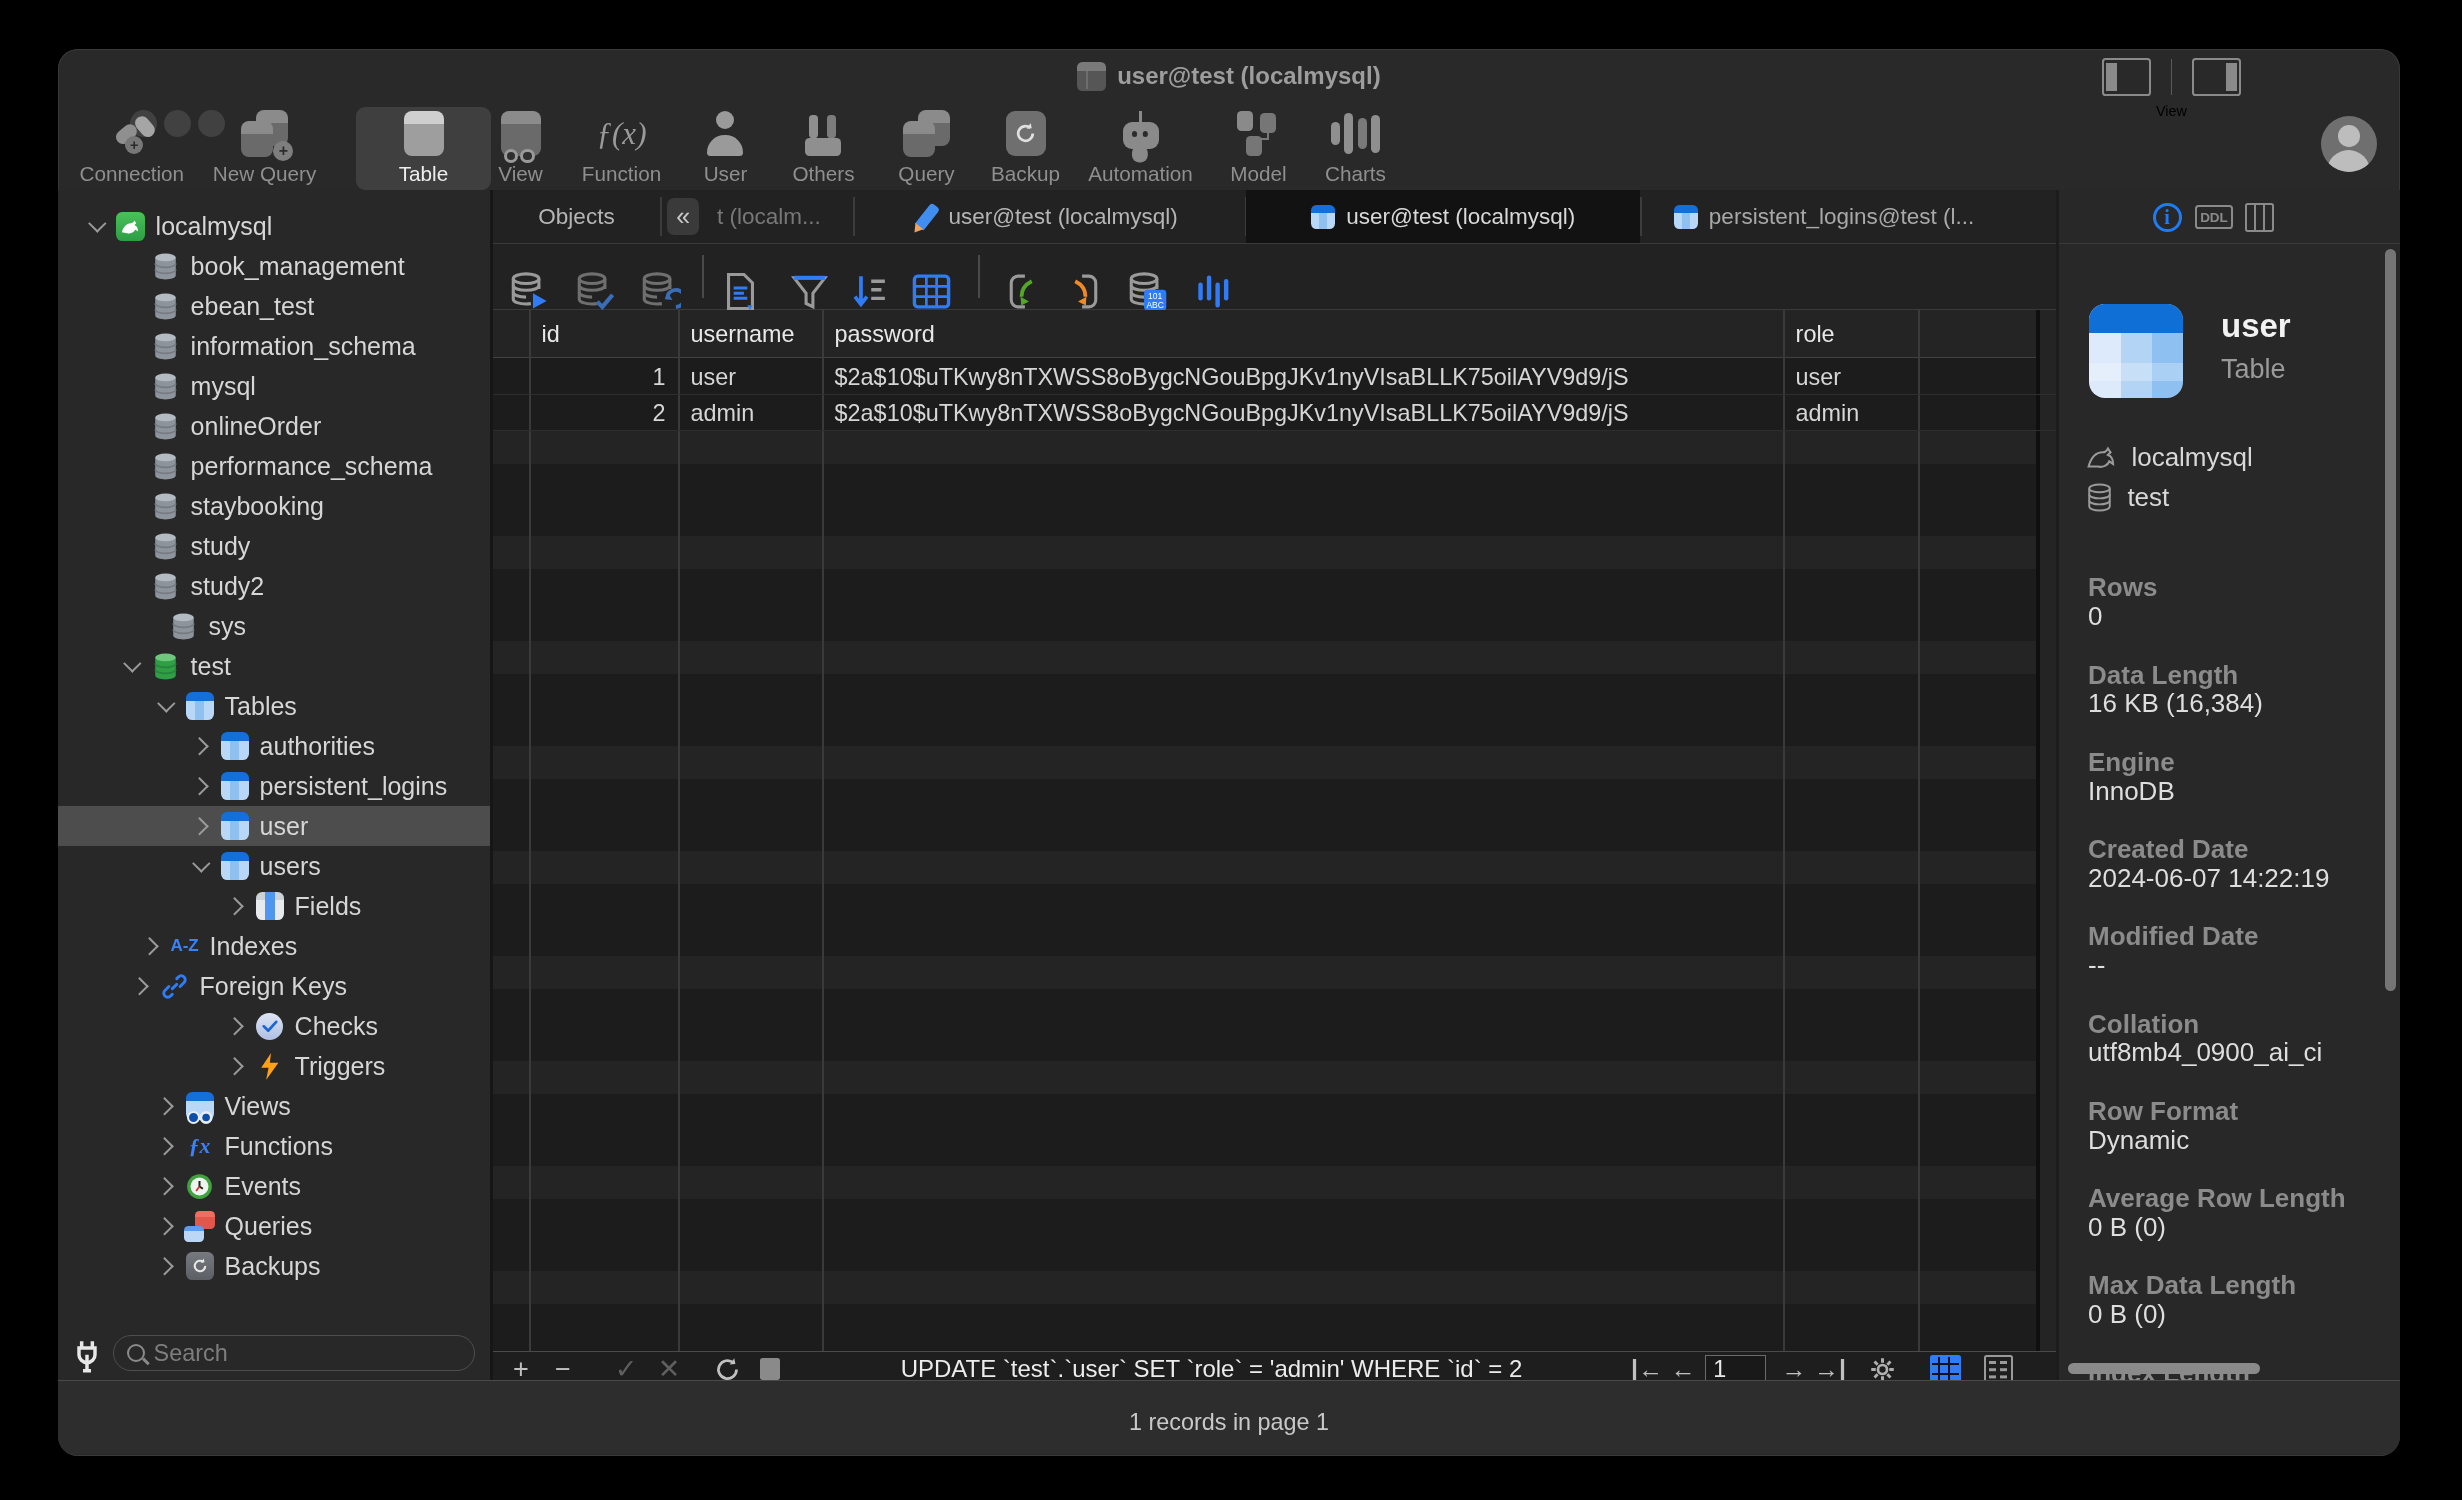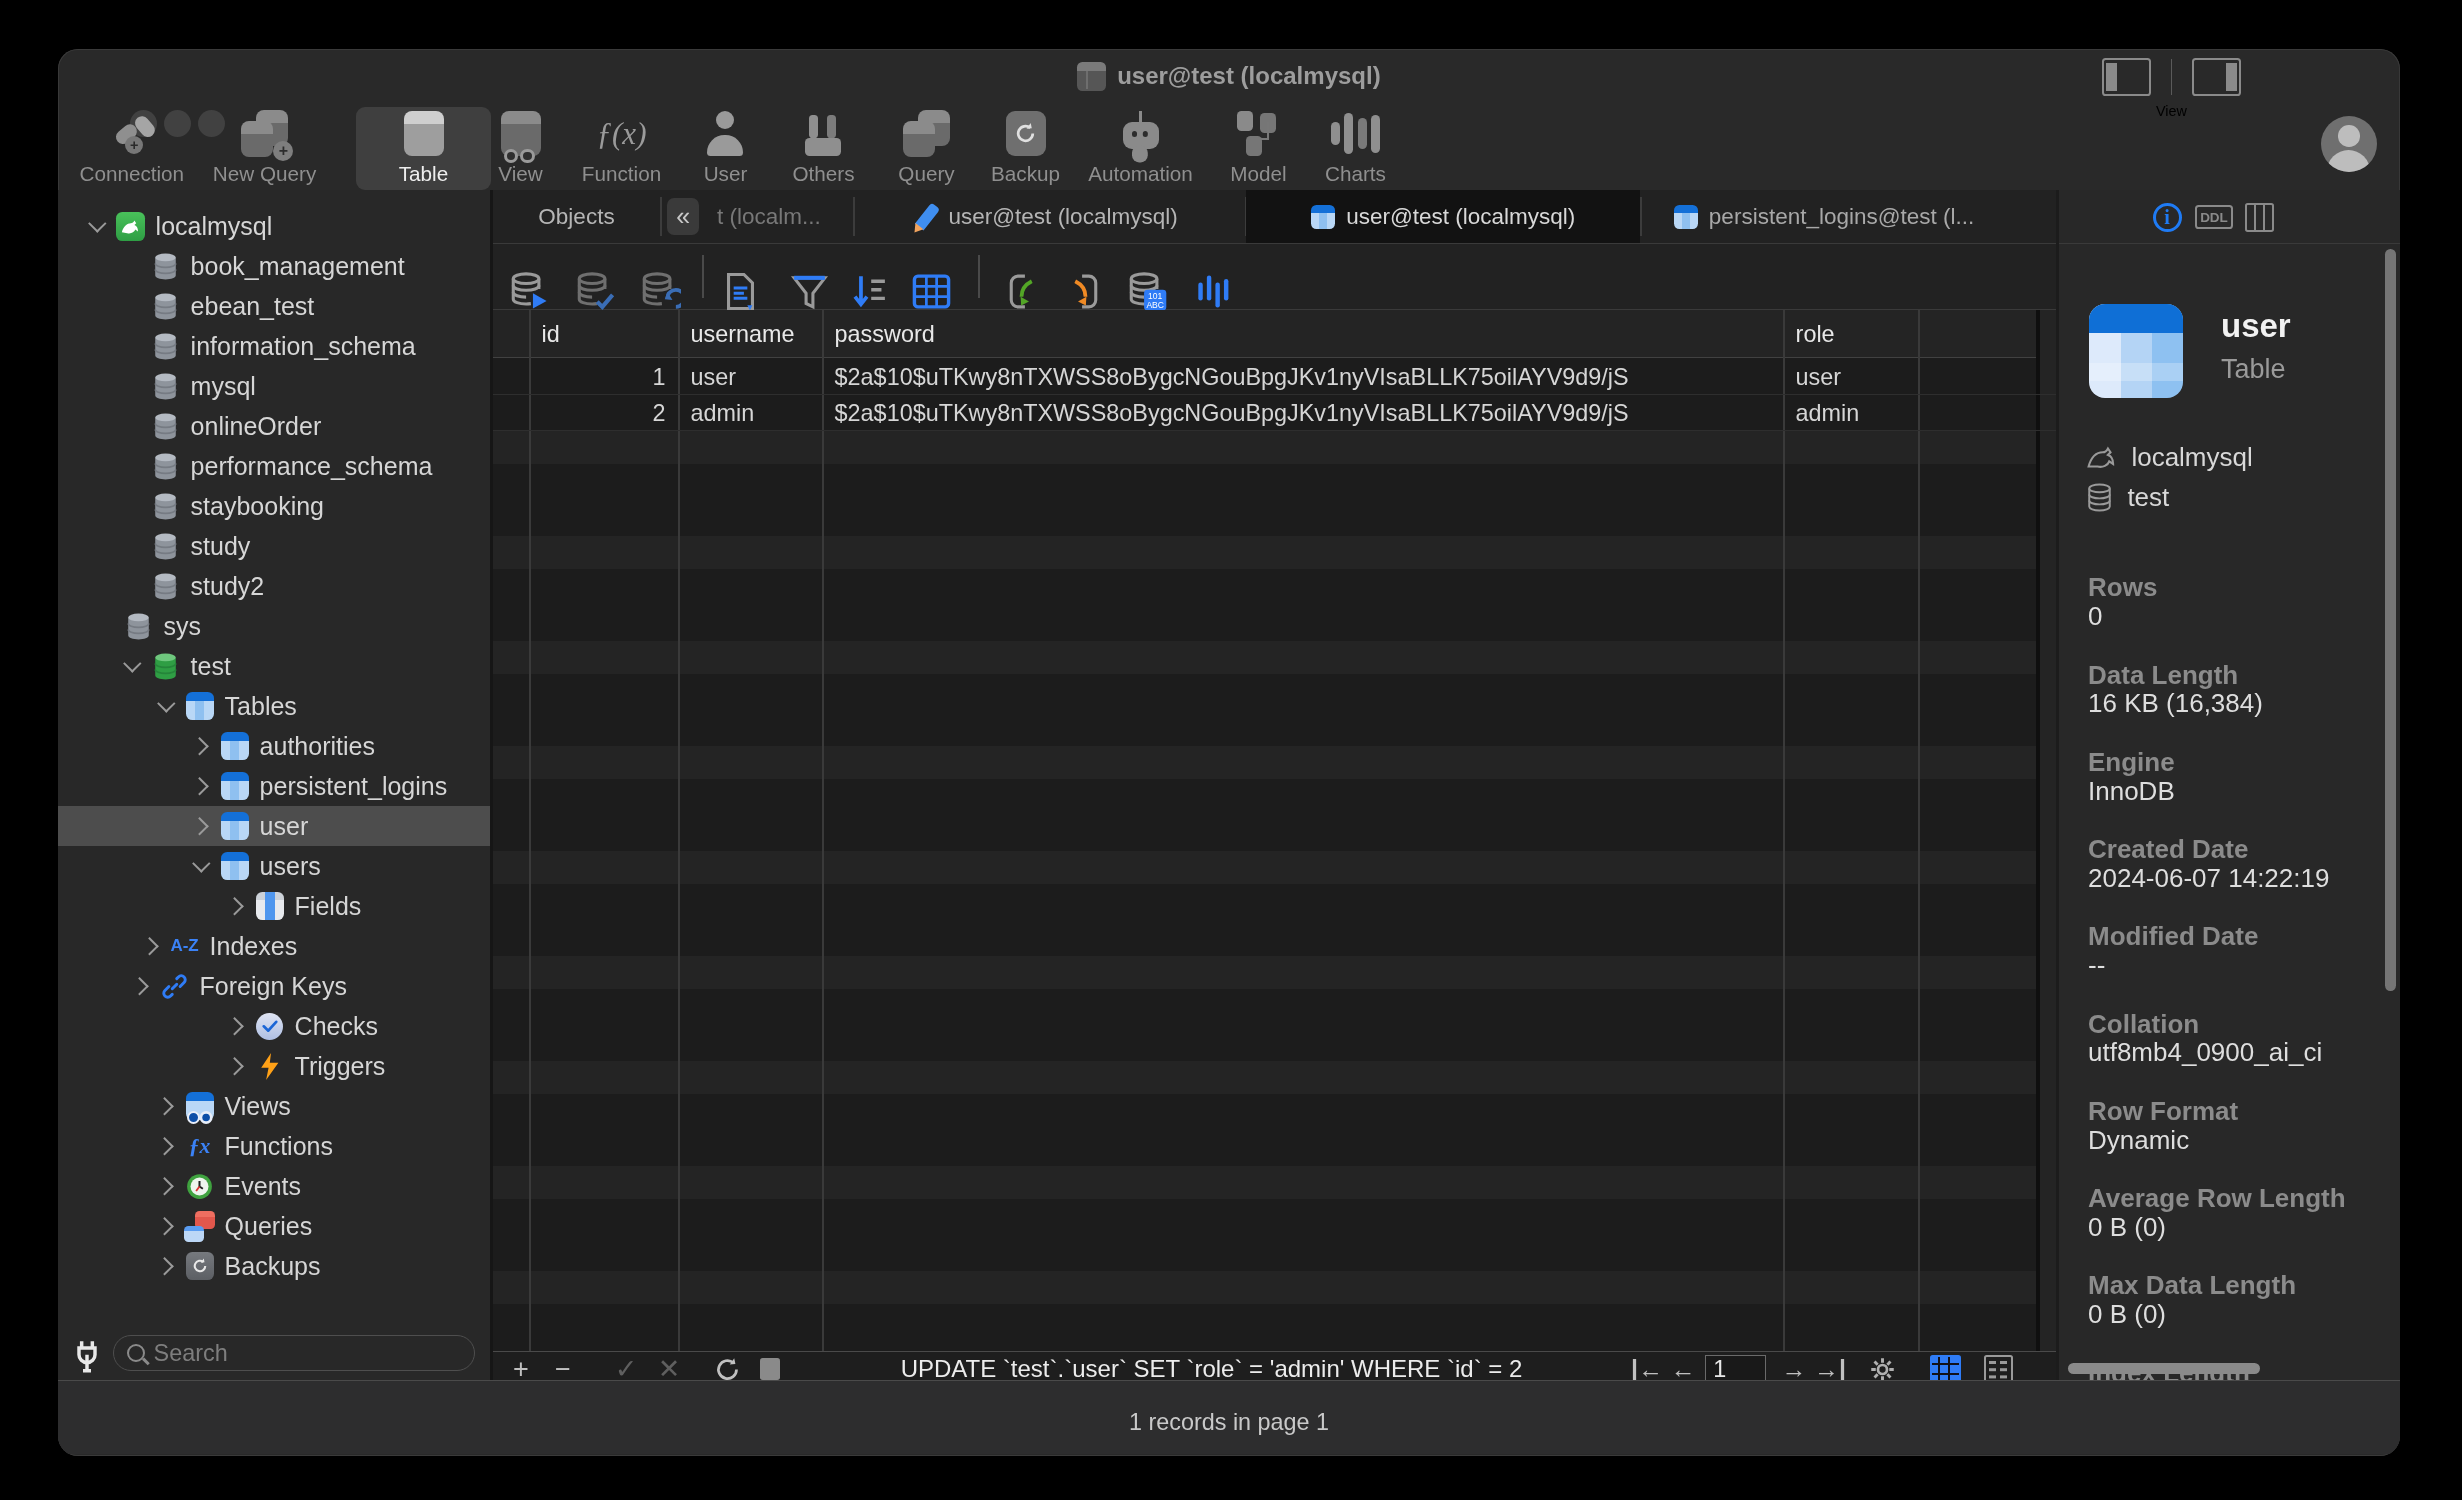--- a/index.html
+++ b/index.html
@@ -439,21 +439,21 @@
             <span class="chev-slot"></span>
             <span class="ticon">
               <svg width="27" height="29" viewBox="0 0 22 24">
                 <path d="M2.5 4.5v15c0 1.8 3.8 3.2 8.5 3.2s8.5-1.4 8.5-3.2v-15z" fill="#8e949c"></path>
                 <path d="M2.5 9.5c0 1.8 3.8 3.2 8.5 3.2s8.5-1.4 8.5-3.2 M2.5 14.5c0 1.8 3.8 3.2 8.5 3.2s8.5-1.4 8.5-3.2" fill="none" stroke="#767b83" stroke-width="1.4"></path>
                 <ellipse cx="11" cy="4.5" rx="8.5" ry="3.2" fill="#b4bac2"></ellipse>
               </svg>
             </span>
             <span class="tlabel">study2</span>
           </div>
-          <div class="trow" style="padding-left: 34px;">
+          <div class="trow" style="padding-left: 79px;">
             <span class="chev-slot"></span>
             <span class="ticon">
               <svg width="27" height="29" viewBox="0 0 22 24">
                 <path d="M2.5 4.5v15c0 1.8 3.8 3.2 8.5 3.2s8.5-1.4 8.5-3.2v-15z" fill="#8e949c"></path>
                 <path d="M2.5 9.5c0 1.8 3.8 3.2 8.5 3.2s8.5-1.4 8.5-3.2 M2.5 14.5c0 1.8 3.8 3.2 8.5 3.2s8.5-1.4 8.5-3.2" fill="none" stroke="#767b83" stroke-width="1.4"></path>
                 <ellipse cx="11" cy="4.5" rx="8.5" ry="3.2" fill="#b4bac2"></ellipse>
               </svg>
             </span>
             <span class="tlabel">sys</span>
           </div>

